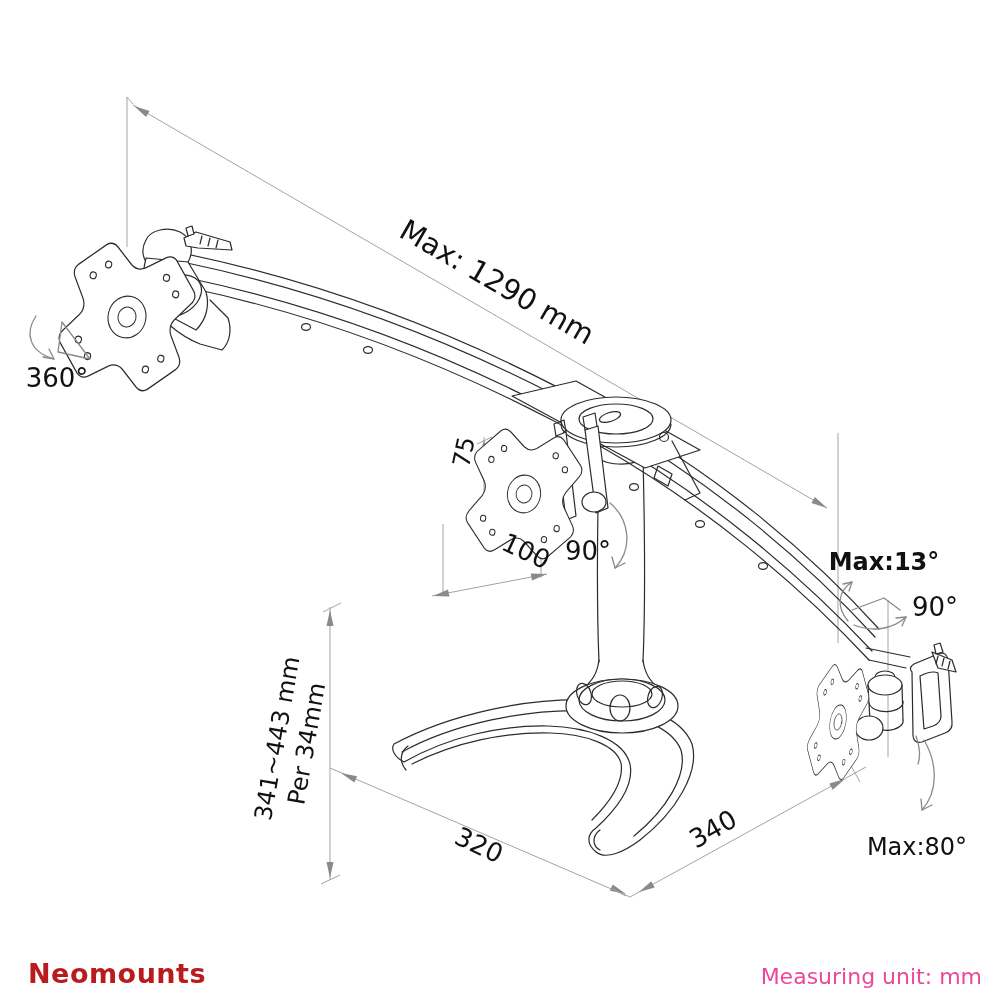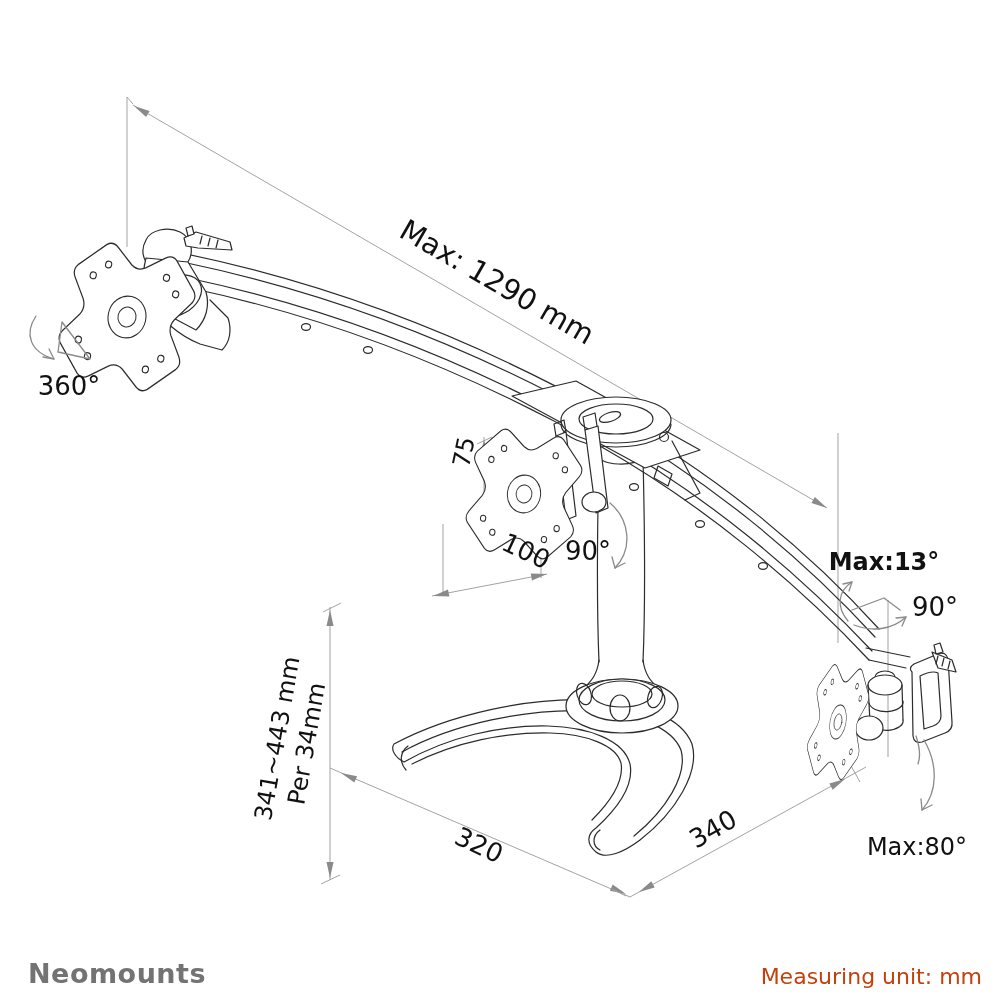--- a/index.html
+++ b/index.html
@@ -9,22 +9,22 @@
   .lbl{position:absolute;white-space:nowrap;color:#111;transform:translate(-50%,-50%);
        font-family:"DejaVu Sans","Liberation Sans",sans-serif;}
   .rot{transform-origin:center center;}
   .f29{font-size:29px;}
   .f26{font-size:26px;}
   .f24{font-size:24px;}
   #height-block{position:absolute;left:187px;top:711px;width:210px;height:60px;
     transform:rotate(-80deg);transform-origin:center center;text-align:center;
     font-size:24px;line-height:30px;}
   #brand{position:absolute;left:28px;top:958px;font-size:27px;font-weight:600;
-    color:#737373;letter-spacing:0.5px;}
-  #unit{position:absolute;right:22px;top:964px;font-size:22px;color:#c2410c;}
+    color:#b91c1c;letter-spacing:0.5px;}
+  #unit{position:absolute;right:22px;top:964px;font-size:22px;color:#ec4899;}
 </style>
 </head>
 <body>
 
 <div id="stage">
 
 <svg id="artwork" width="1004" height="1004" viewBox="0 0 1004 1004" fill="none">
 
   <defs>
     <g id="vesa">
@@ -215,21 +215,21 @@
     <g>
       <path d="M924,740 C938,764 938,792 922,810"></path>
       <path d="M922,810 L921,799 M922,810 L932,805"></path>
       <path d="M916,736 C920,748 921,756 918,764"></path>
     </g>
   </g>
 </svg>
 
 <div class="lbl rot f29" style="left:497px;top:282px;transform:translate(-50%,-50%) rotate(30deg);">Max: 1290 mm</div>
 
-<div class="lbl f26" style="left:57px;top:386px;margin-left:12px;">360°</div>
+<div class="lbl f26" style="left:57px;top:378px;">360°</div>
 
 <div class="lbl f24" style="left:464px;top:452px;transform:translate(-50%,-50%) rotate(-78deg);">75</div>
 
 <div class="lbl f26" style="left:526px;top:551px;transform:translate(-50%,-50%) rotate(25deg);">100</div>
 
 <div class="lbl f26" style="left:588px;top:551px;">90°</div>
 
 <div class="lbl f24" style="left:884px;top:562px;font-weight:bold;">Max:13°</div>
 
 <div class="lbl f26" style="left:935px;top:607px;">90°</div>

